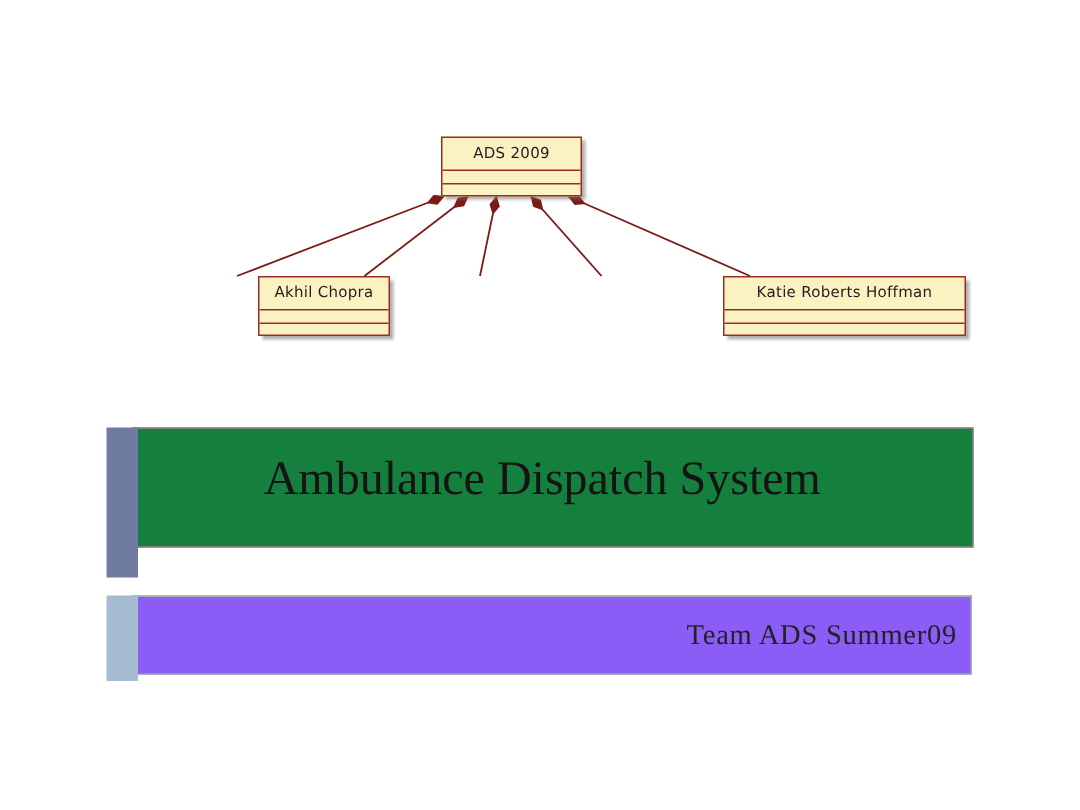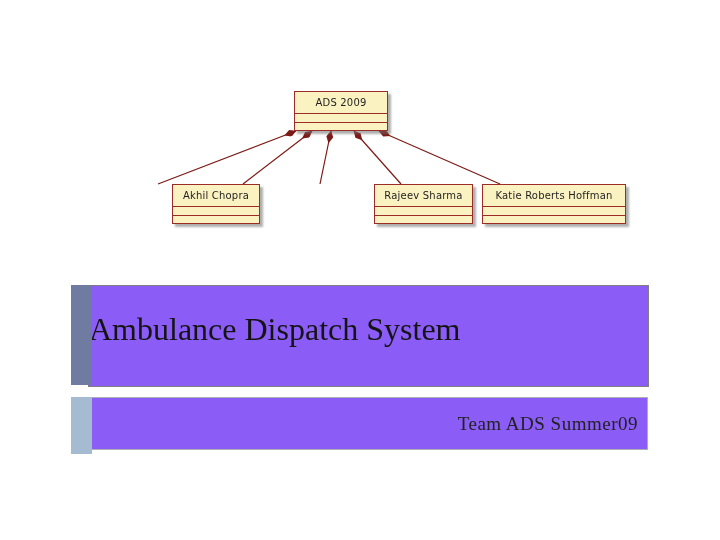--- a/index.html
+++ b/index.html
@@ -35,26 +35,26 @@
     color: #1f1f1f;
     white-space: nowrap;
     letter-spacing: 0.2px;
   }
   .uml-row { flex: 1 1 0; border-top: 1px solid #9B2C28; }
 
   
   .title-box {
     position: absolute;
     left: 88px; top: 285px;
-    width: 561px; height: 102px;
-    background: #8b5cf6;
+    width: 561px; height: 80px;
+    background: #15803d;
     border: 1px solid #7f7f7f;
     display: flex;
     align-items: center;
-    justify-content: flex-start;
+    justify-content: center;
     padding-right: 14px;
     padding-bottom: 14px;
   }
   .title-text {
     font-family: "Liberation Serif", "DejaVu Serif", serif;
     font-size: 32px;
     color: #141414;
     white-space: nowrap;
   }
   .title-accent {
@@ -117,27 +117,22 @@
     </div>
 
 
     <div class="uml-box" style="left:172px; top:184px; width:88px; height:40px;">
       <div class="uml-name">Akhil Chopra</div>
       <div class="uml-row"></div>
       <div class="uml-row"></div>
     </div>
 
 
-    <div class="uml-box" style="left:374px; top:184px; width:99px; height:40px;">
-      <div class="uml-name">Rajeev Sharma</div>
-      <div class="uml-row"></div>
-      <div class="uml-row"></div>
-    </div>
 
-    <div class="uml-box" style="left:482px; top:184px; width:144px; height:40px;">
+    <div class="uml-box" style="left:482px; top:184px; width:162px; height:40px;">
       <div class="uml-name">Katie Roberts Hoffman</div>
       <div class="uml-row"></div>
       <div class="uml-row"></div>
     </div>
   </div>
 
   <div class="title-box">
     <div class="title-text">Ambulance Dispatch System</div>
   </div>
   <div class="title-accent"></div>

